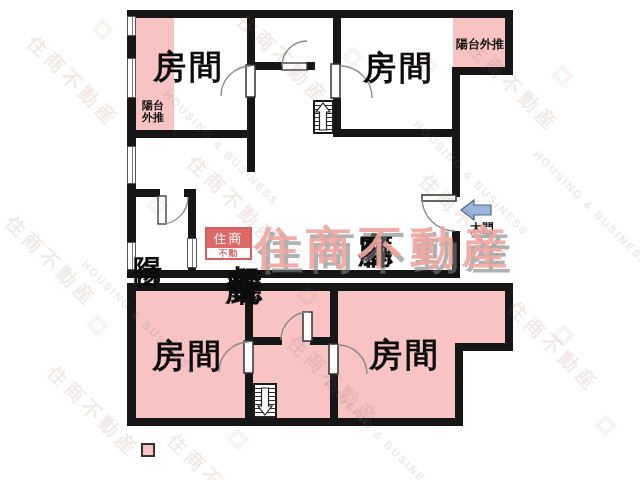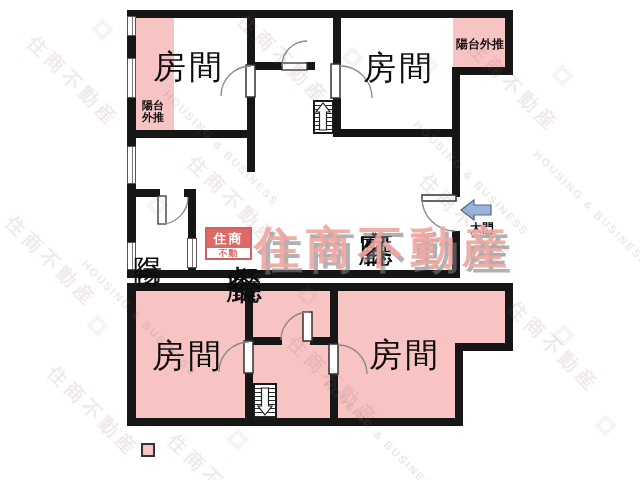--- a/index.html
+++ b/index.html
@@ -11,32 +11,32 @@
   
   .pink{position:absolute;background:#f8c3c3;z-index:1;}
   
   .win{position:absolute;background:#fff;border:1px solid #555;z-index:4;}
   .win:after{content:"";position:absolute;left:50%;top:0;bottom:0;width:1px;background:#777;}
   
   .stairs{position:absolute;z-index:4;border:2px solid #1a1a1a;
           background:repeating-linear-gradient(180deg,#fff 0 3px,#2a2a2a 3px 4px);}
   
   .lbl{position:absolute;z-index:6;transform:translate(-50%,-50%);white-space:nowrap;
-       font-weight:400;color:#0c0c0c;line-height:1.05;text-align:center;}
+       font-weight:700;color:#0c0c0c;line-height:1.05;text-align:center;}
   .vert{writing-mode:vertical-rl;text-orientation:upright;}
   .small{font-weight:700;}
   
   .ovl{position:absolute;left:0;top:0;z-index:5;pointer-events:none;}
   
   .brand{position:absolute;z-index:8;font-weight:700;white-space:nowrap;
          color:rgba(240,166,160,.92);text-shadow:4px 5px 0 rgba(125,125,125,.6);
          letter-spacing:7px;}
   .logo{position:absolute;z-index:8;width:47px;height:33px;border:2px solid #cc4444;
         background:#fff;opacity:.85;overflow:hidden;}
-  .logo .lt{display:block;background:#d94f4f;color:#fff;font-size:13px;font-weight:700;
+  .logo .lt{display:block;background:#d94f4f;color:#fff;font-size:13px;font-weight:400;
             text-align:center;height:19px;line-height:19px;letter-spacing:2px;}
   .logo .lb{display:block;color:#d94f4f;font-size:9px;font-weight:700;text-align:center;
             height:18px;line-height:10px;letter-spacing:1px;}
   
   .wm,.wm-en{position:absolute;z-index:7;transform:rotate(45deg);transform-origin:left top;
        white-space:nowrap;pointer-events:none;font-weight:700;}
   .wm{font-size:19px;letter-spacing:5px;color:rgba(150,100,100,.14);}
   .wm-en{font-size:11px;letter-spacing:2px;color:rgba(120,120,120,.16);}
   .wm-d{position:absolute;z-index:7;width:15px;height:15px;transform:rotate(45deg);
         border:3px double rgba(170,110,110,.16);pointer-events:none;}

